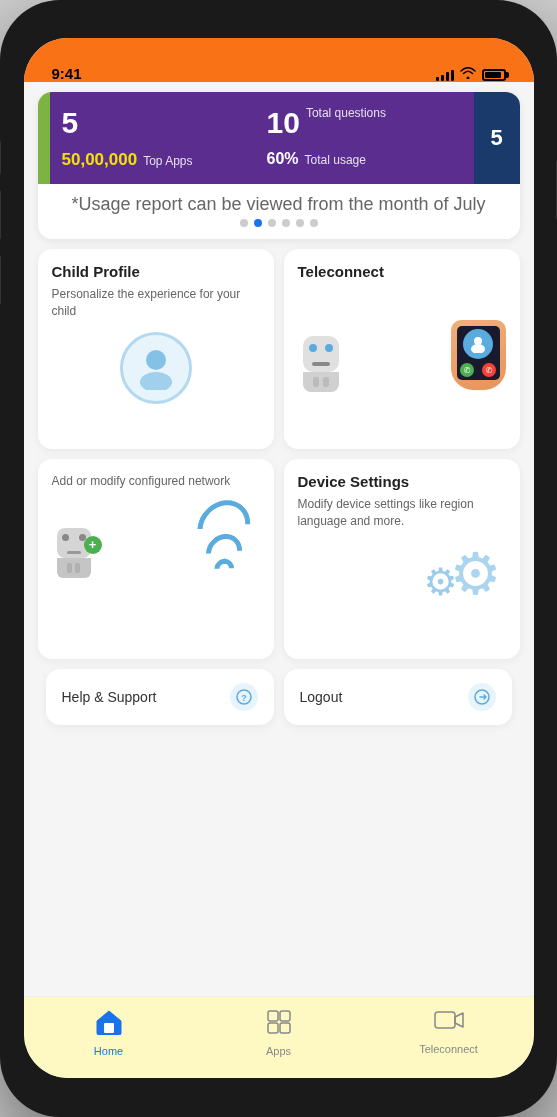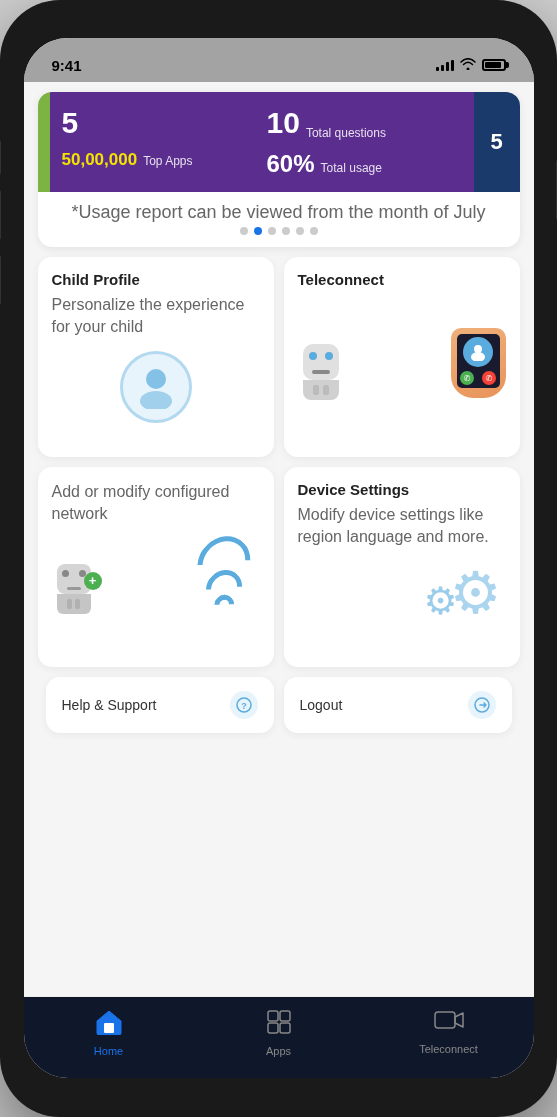--- a/index.html
+++ b/index.html
@@ -48,23 +48,23 @@
       background: #1a1a1a;
       border-radius: 0 0 20px 20px;
       z-index: 100;
     }
 
     
     .status-bar {
       height: 44px;
       display: flex;
       justify-content: space-between;
-      align-items: center;
+      align-items: flex-end;
       padding: 10px 28px 0;
-      background: #a3a3a3;
+      background: #f97316;
       flex-shrink: 0;
       position: relative;
       z-index: 10;
     }
     .status-time {
       font-size: 15px;
       font-weight: 600;
       color: #000;
     }
     .status-icons {
@@ -168,21 +168,21 @@
     }
 
     .card-title {
       font-size: 15px;
       font-weight: 700;
       color: #222;
       margin-bottom: 6px;
     }
 
     .card-desc {
-      font-size: 16px;
+      font-size: 12px;
       color: #666;
       line-height: 1.4;
     }
 
     
     .child-profile-img {
       display: flex;
       justify-content: center;
       align-items: center;
       margin-top: 12px;
@@ -240,21 +240,21 @@
       display: flex;
       align-items: center;
       justify-content: center;
       color: #5aabde;
       font-size: 14px;
     }
 
     
     .tab-bar {
       height: 82px;
-      background: #0f172a;
+      background: #fef9c3;
       border-top: 1px solid #eee;
       display: flex;
       align-items: center;
       justify-content: space-around;
       flex-shrink: 0;
       padding-bottom: 10px;
     }
 
     .tab-item {
       display: flex;
@@ -372,34 +372,34 @@
           <div style="width:12px; background:#7cb342; flex-shrink:0;"></div>
 
           <div style="flex:1; background:#5b2d8e; padding:14px 12px;">
             <div style="display:grid; grid-template-columns:1fr 1fr; gap:10px;">
               <div>
                 <div style="display:flex; align-items:baseline; gap:6px;">
                   <span style="font-size:30px; font-weight:800; color:#fff;">5</span>
                 </div>
               </div>
               <div>
-                <div style="display:flex; align-items:flex-end; gap:6px;">
+                <div style="display:flex; align-items:flex-start; gap:6px;">
                   <span style="font-size:30px; font-weight:800; color:#fff;">10</span>
                   <span style="font-size:12px; color:rgba(255,255,255,0.85);">Total questions</span>
                 </div>
               </div>
               <div>
                 <div style="display:flex; align-items:baseline; gap:6px;">
                   <span style="font-size:17px; font-weight:700; color:#f5e200;">50,00,000</span>
                   <span style="font-size:12px; color:rgba(255,255,255,0.85);">Top Apps</span>
                 </div>
               </div>
               <div>
                 <div style="display:flex; align-items:baseline; gap:6px;">
-                  <span style="font-size:24px; font-weight:800; color:#fff;">60%</span>
+                  <span style="font-size:16px; font-weight:800; color:#fff;">60%</span>
                   <span style="font-size:12px; color:rgba(255,255,255,0.85);">Total usage</span>
                 </div>
               </div>
             </div>
           </div>
 
           <div style="width:46px; background:#1a3a6b; display:flex; align-items:center; justify-content:center; flex-direction:column;">
             <span style="font-size:22px; font-weight:800; color:#fff;">5</span>
           </div>
         </div>

